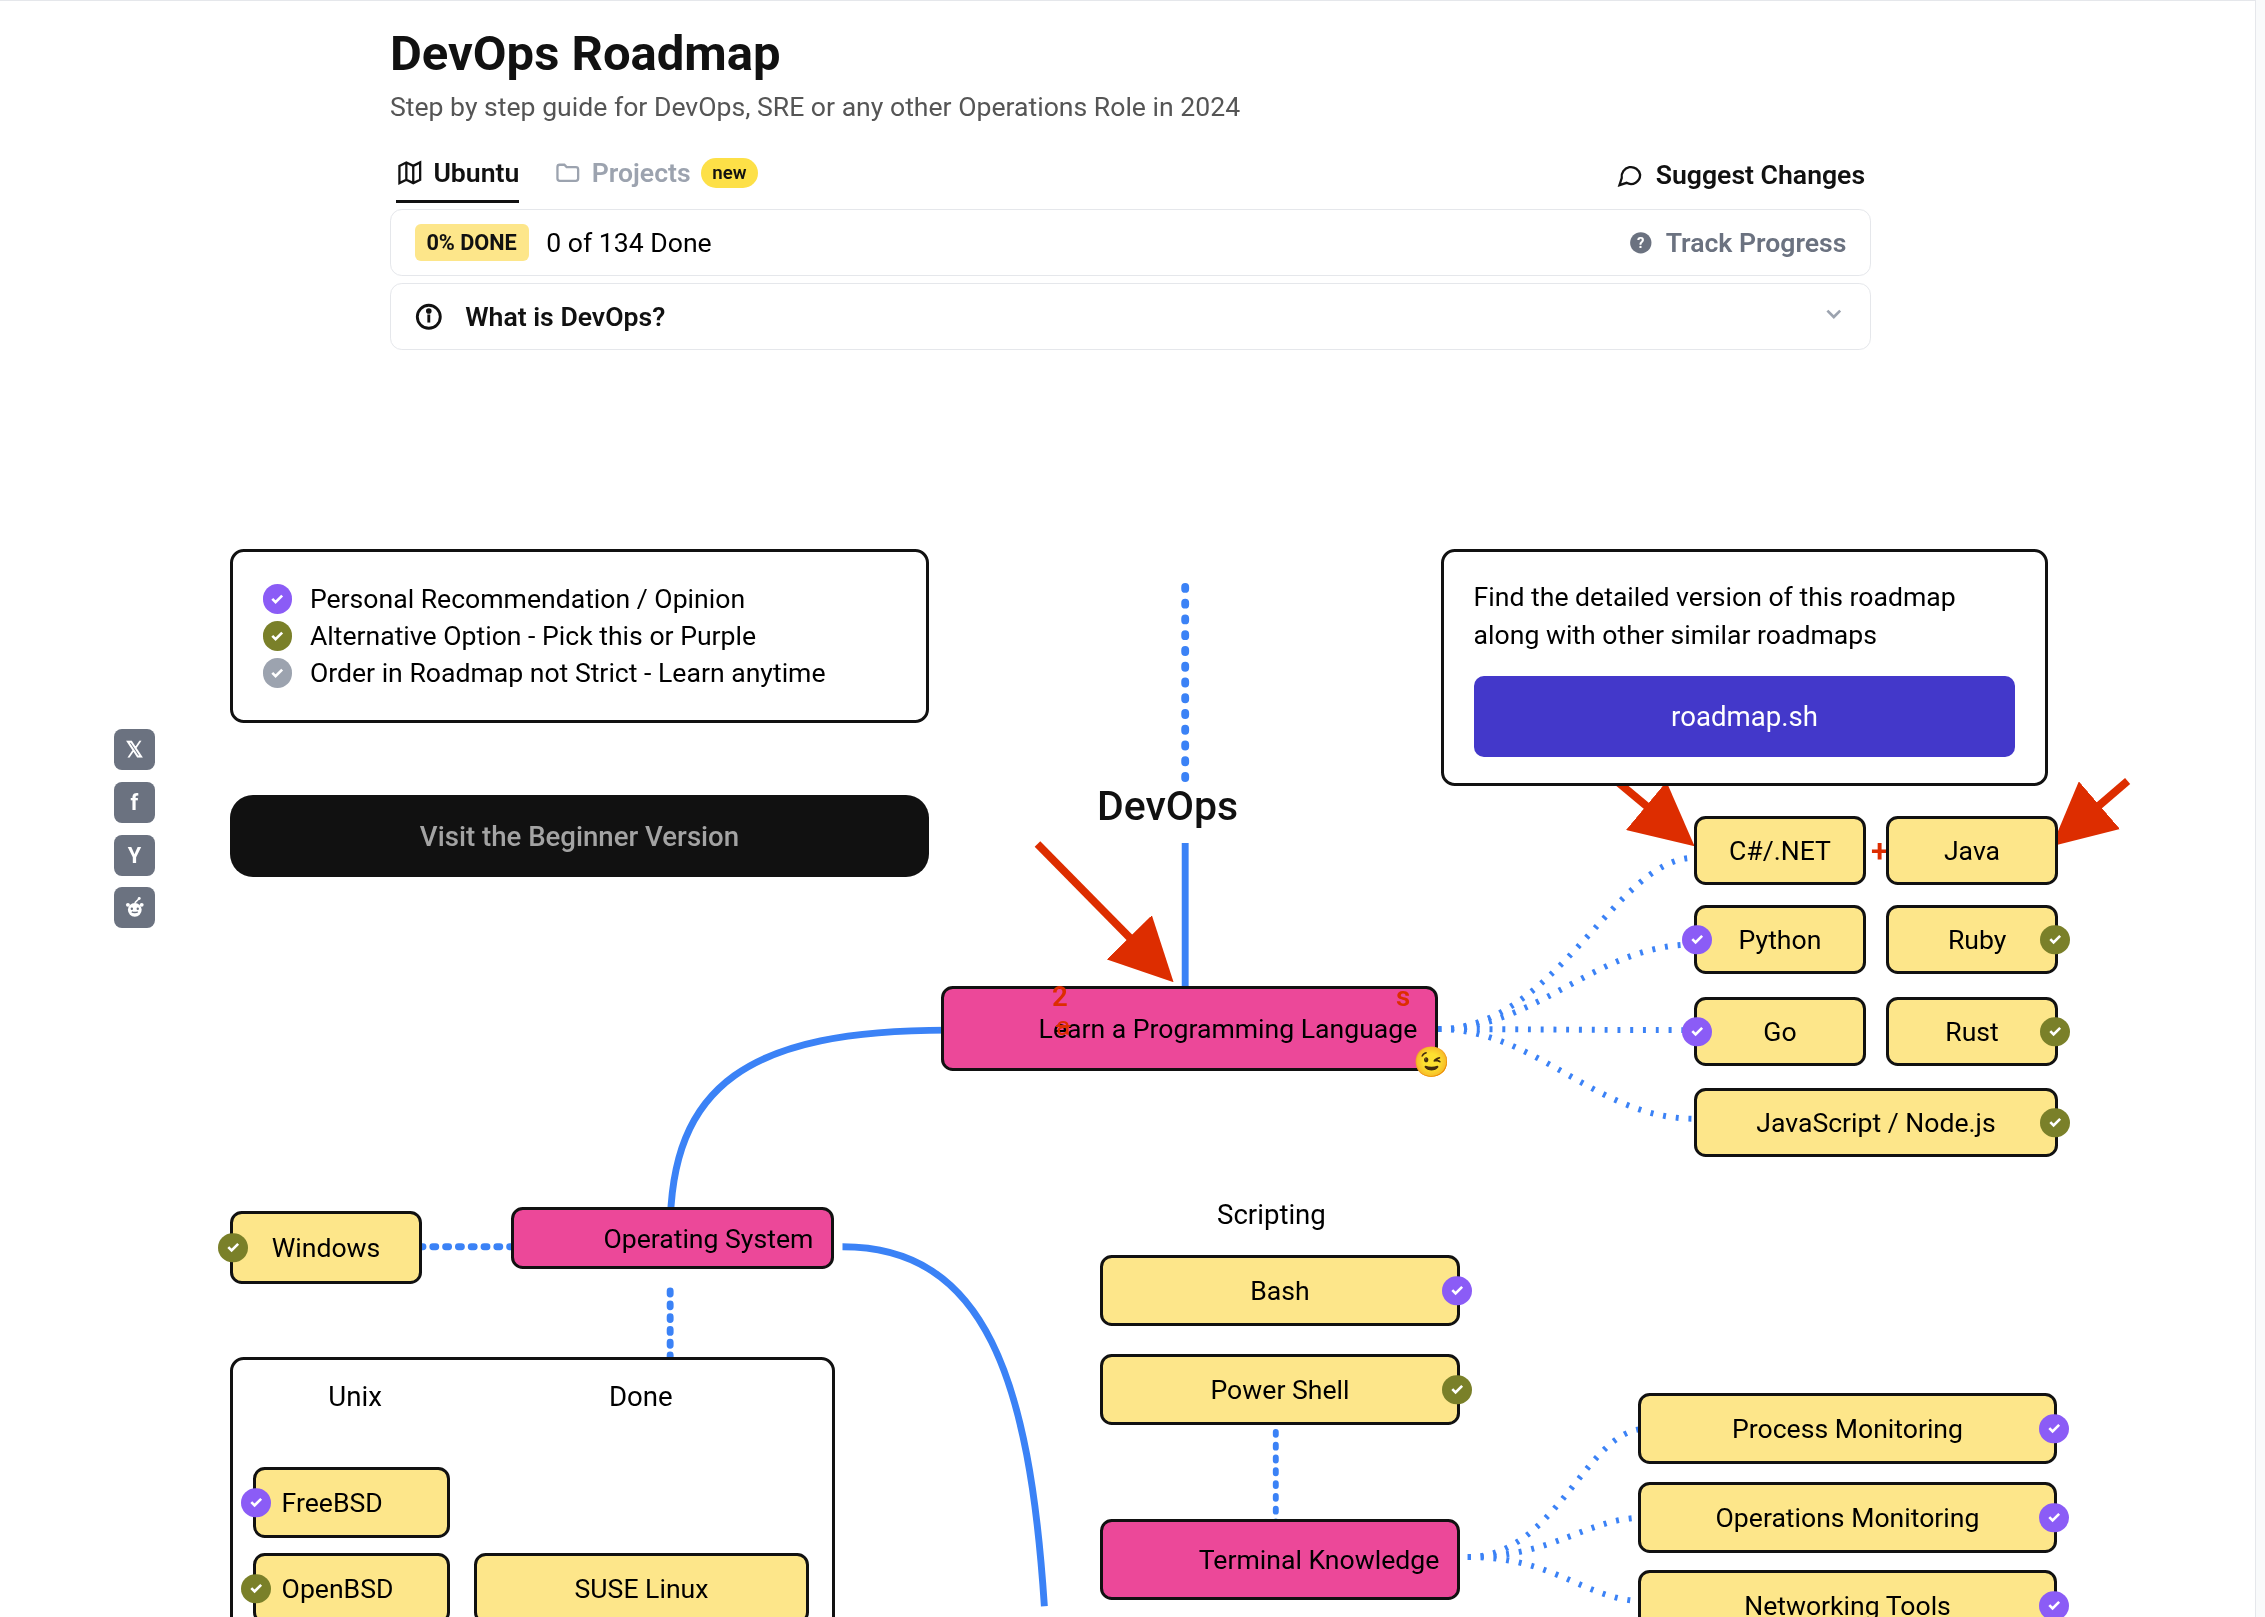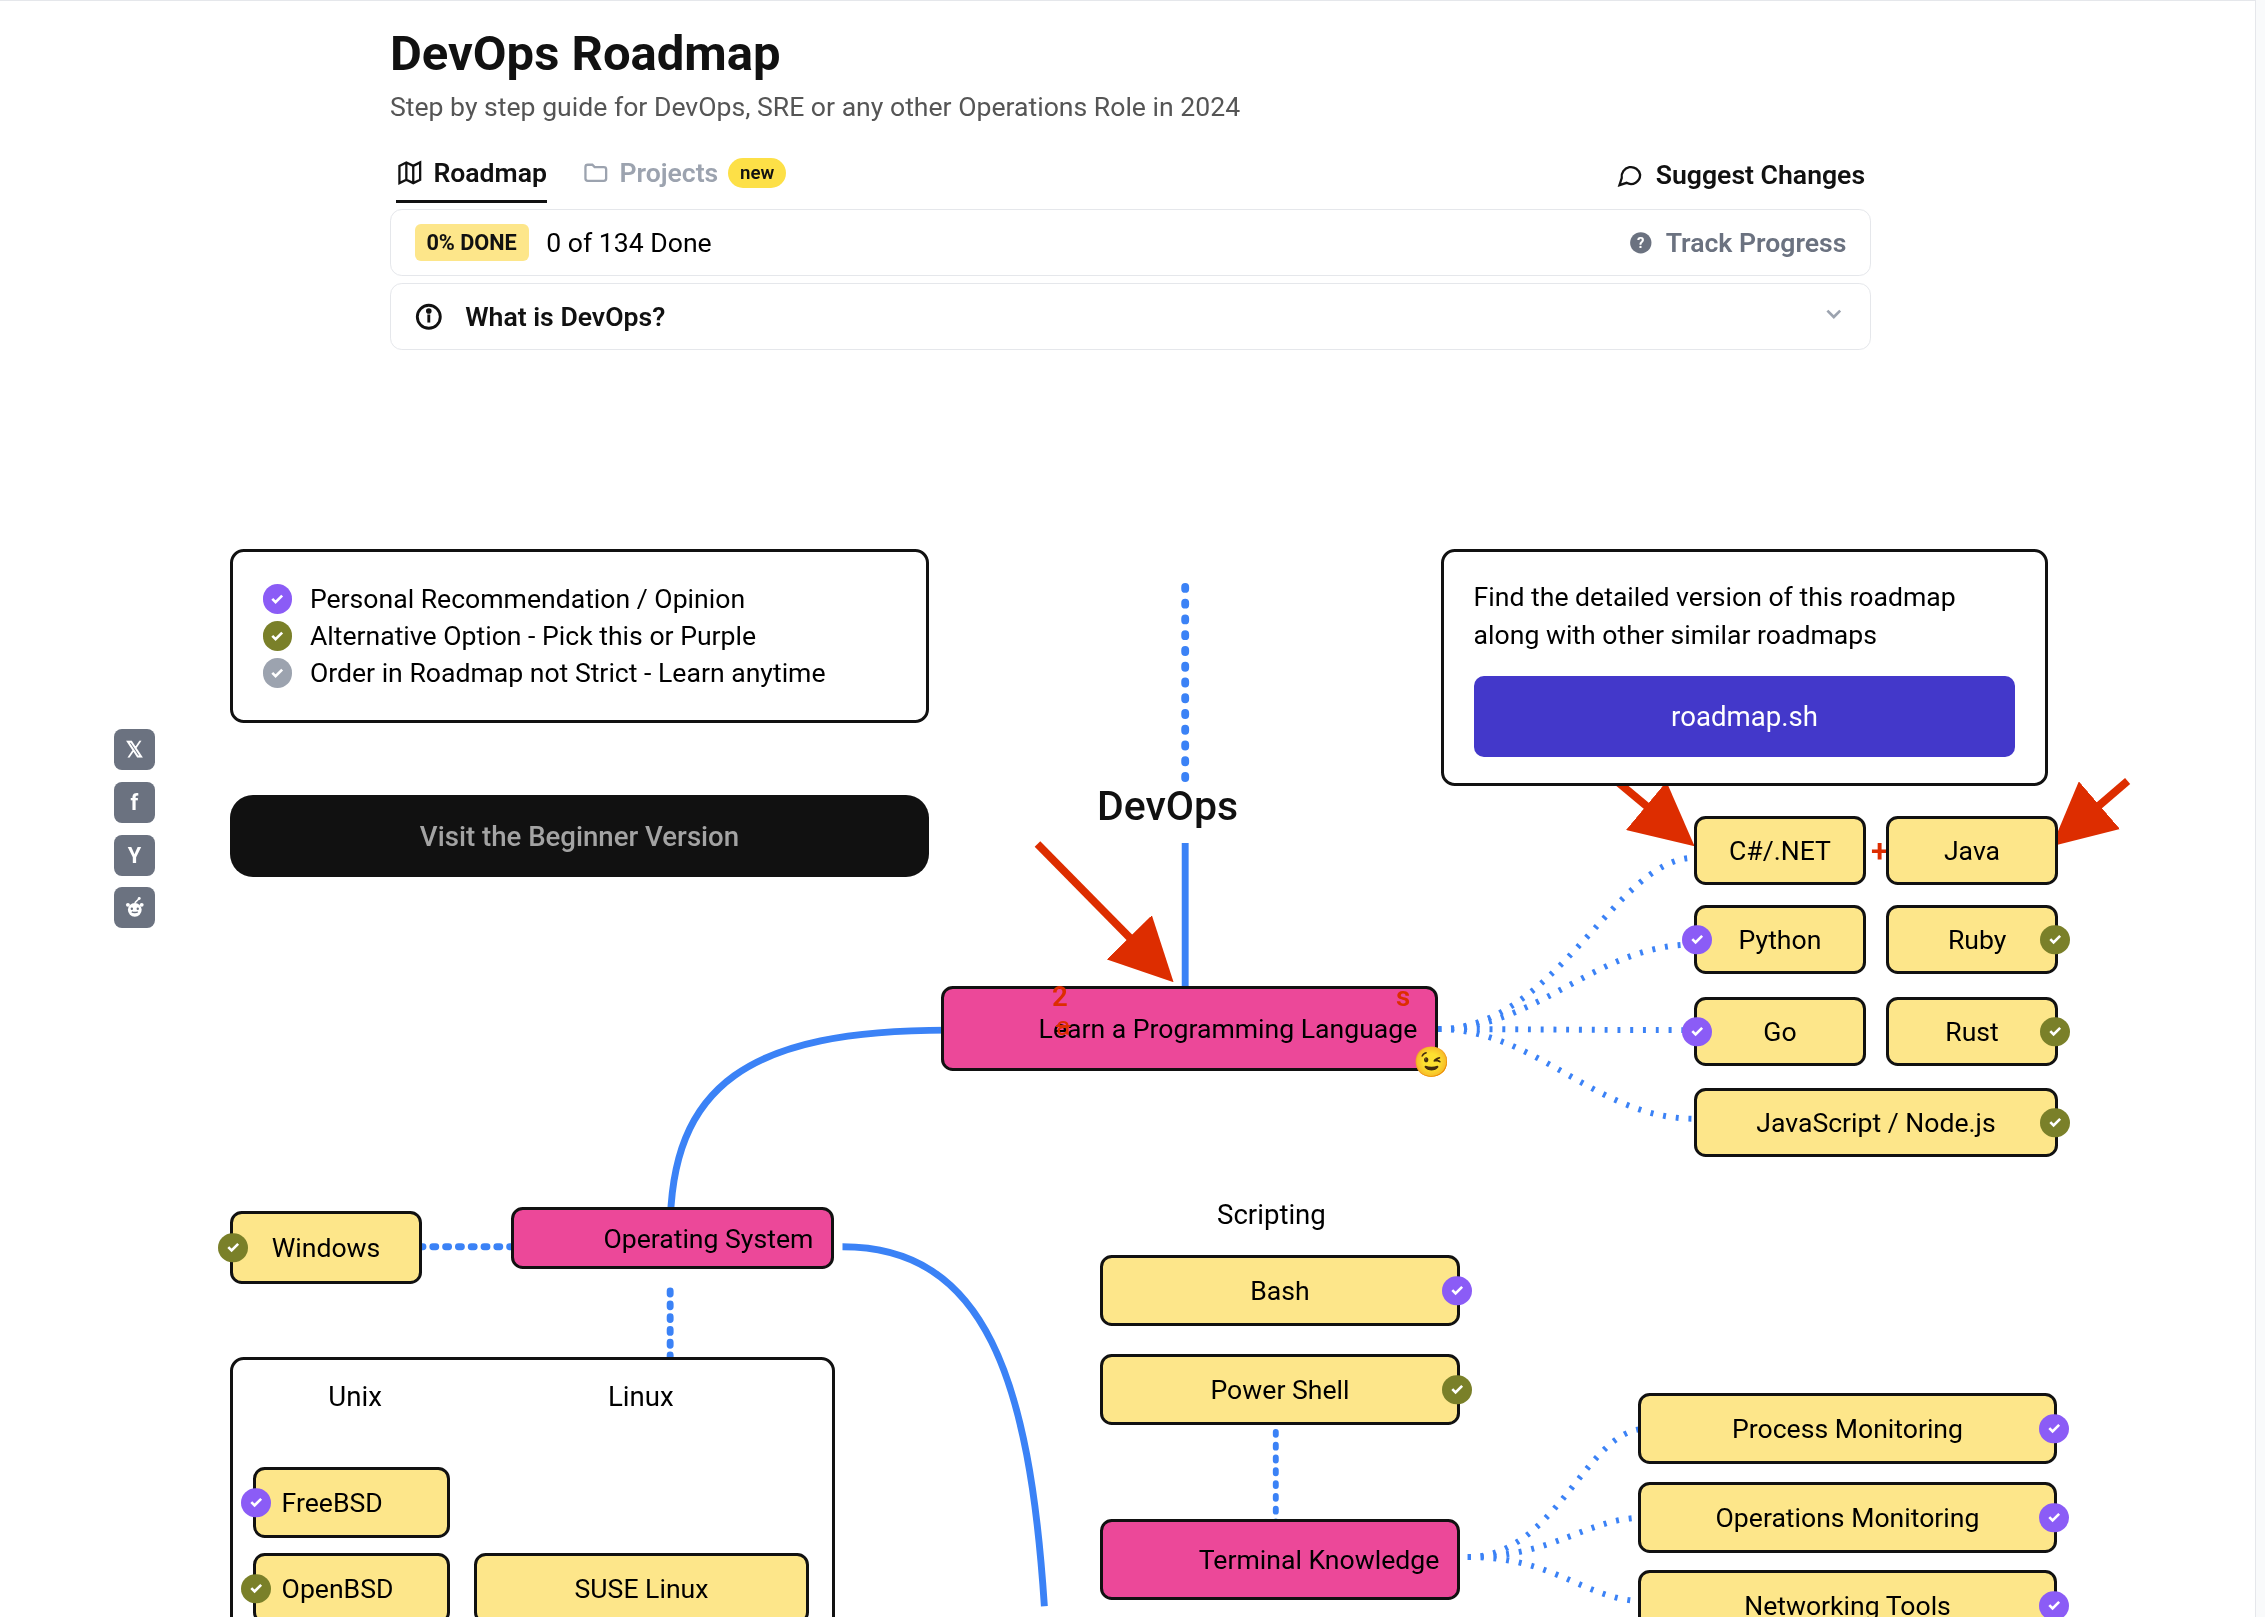--- a/index.html
+++ b/index.html
@@ -202,21 +202,21 @@
       <div class="subtitle">Step by step guide for DevOps, SRE or any other Operations Role in 2024</div>
 
       <div class="tab-row">
         <div class="tabs-left">
           <div class="tab active">
             <span class="icon">
               <svg viewBox="0 0 24 24" fill="none" stroke="currentColor" stroke-width="2">
                   <path d="M9 3L3 6v15l6-3 6 3 6-3V3l-6 3-6-3zM9 3v15M15 6v15"></path>
                 </svg>
             </span>
-            <span>Roadmap</span>
+            <span>Ubuntu</span>
           </div>
           <div class="tab">
             <span class="icon">
               <svg viewBox="0 0 24 24" fill="none" stroke="currentColor" stroke-width="2">
                   <path d="M3 7a2 2 0 012-2h4l2 2h8a2 2 0 012 2v8a2 2 0 01-2 2H5a2 2 0 01-2-2V7z"></path>
                 </svg>
             </span>
             <span>Projects</span>
             <span class="pill">new</span>
           </div>
@@ -427,21 +427,21 @@
       </span>
     <span>Windows</span>
   </div>
 
   <div class="box" style="left:230px; top:1356px; width:605px; height:276px; padding:19.7px 23.6px;">
     <div style="display:flex; gap:19.7px;">
       <div style="flex:0 0 197px; text-align:center;">
         <div class="group-label" style="position:static; margin-bottom:17.7px;">Unix</div>
       </div>
       <div style="flex:1; text-align:center;">
-        <div class="group-label" style="position:static; margin-bottom:17.7px;">Linux</div>
+        <div class="group-label" style="position:static; margin-bottom:17.7px;">Done</div>
       </div>
     </div>
   </div>
   <div class="node" style="left:253px; top:1466px; width:197px; height:71px; justify-content:flex-start; padding-left:25.6px;">
     <span class="badge left purple">
         <svg viewBox="0 0 24 24" fill="none" stroke="white" stroke-width="4">
           <path d="M5 12l5 5L20 7"></path>
         </svg>
       </span>
     <span>FreeBSD</span>

